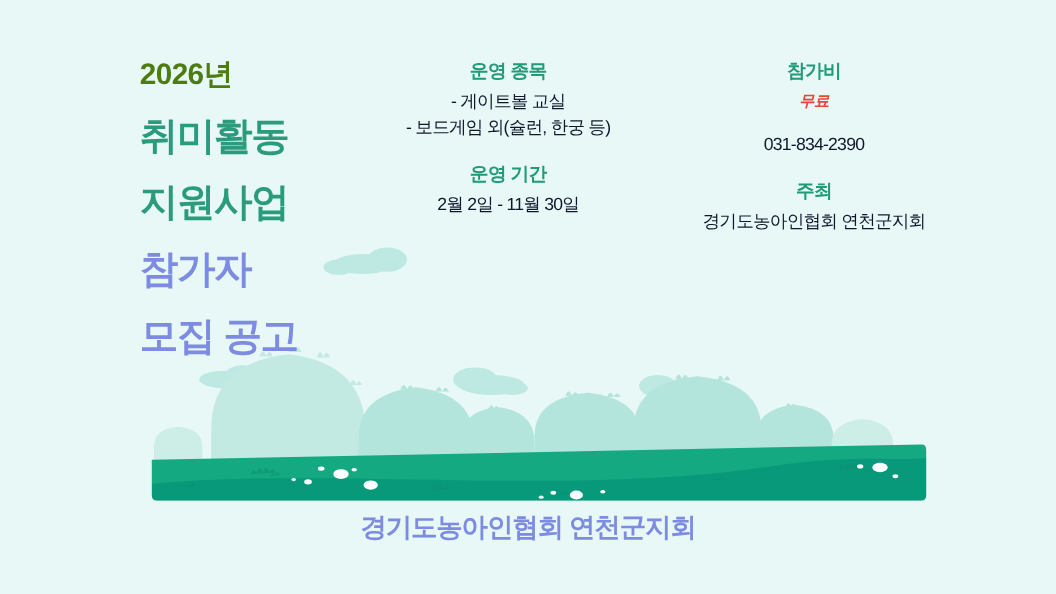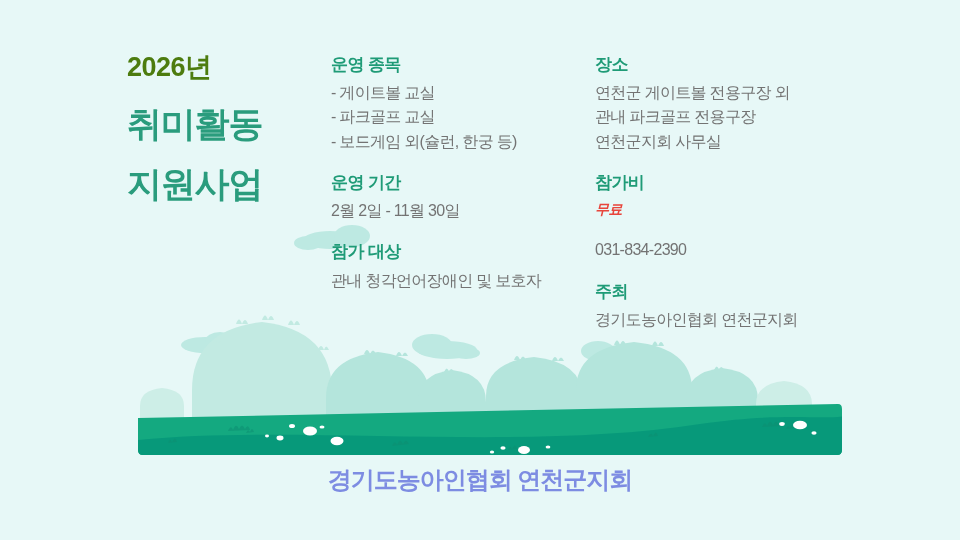--- a/index.html
+++ b/index.html
@@ -71,36 +71,36 @@
     line-height: 1.16;
     margin: 3px 0 0 0;
   }
   .title-line { display: block; white-space: nowrap; margin-top: 20px; }
 
   
   .info-col { position: absolute; }
   #col-mid   { left: 331px; top: 54px; width: 262px; }
   #col-right { left: 595px; top: 54px; width: 290px; }
 
-  .info-block { margin-bottom: 18px; }
+  .info-block { margin-bottom: 18px; text-align: center; }
   .info-block:last-child { margin-bottom: 0; }
 
   .block-head {
     font-size: 17px;
     font-weight: bold;
     color: #1f9b77;
     letter-spacing: -0.6px;
     line-height: 1.3;
     margin: 0 0 5px 0;
     white-space: nowrap;
   }
   .block-line {
     font-size: 16px;
     font-weight: normal;
-    color: #737373;
+    color: #0f172a;
     letter-spacing: -0.7px;
     line-height: 1.52;
     white-space: nowrap;
     margin: 0;
   }
   .block-line.accent-free {
     color: #e8453c;
     font-weight: bold;
     font-size: 14px;
     letter-spacing: -0.4px;
@@ -221,51 +221,44 @@
   </svg>
 
   <div id="content">
 
     <div class="title-col">
       <div class="title-year">2026년</div>
       <div class="title-main">
         <span class="title-line">취미활동</span>
         <span class="title-line">지원사업</span>
       </div>
+      <div class="title-sub">
+        <span class="title-line">참가자</span>
+        <span class="title-line">모집 공고</span>
+      </div>
     </div>
 
     <div class="info-col" id="col-mid">
 
       <div class="info-block">
         <div class="block-head">운영 종목</div>
         <div class="block-line">- 게이트볼 교실</div>
-        <div class="block-line">- 파크골프 교실</div>
         <div class="block-line">- 보드게임 외(슐런, 한궁 등)</div>
       </div>
 
       <div class="info-block">
         <div class="block-head">운영 기간</div>
         <div class="block-line">2월 2일 - 11월 30일</div>
       </div>
 
-      <div class="info-block">
-        <div class="block-head">참가 대상</div>
-        <div class="block-line">관내 청각언어장애인 및 보호자</div>
-      </div>
 
     </div>
 
     <div class="info-col" id="col-right">
 
-      <div class="info-block">
-        <div class="block-head">장소</div>
-        <div class="block-line">연천군 게이트볼 전용구장 외</div>
-        <div class="block-line">관내 파크골프 전용구장</div>
-        <div class="block-line">연천군지회 사무실</div>
-      </div>
 
       <div class="info-block">
         <div class="block-head">참가비</div>
         <div class="block-line accent-free">무료</div>
       </div>
 
       <div class="info-block">
         <div class="block-line">031-834-2390</div>
       </div>
 

